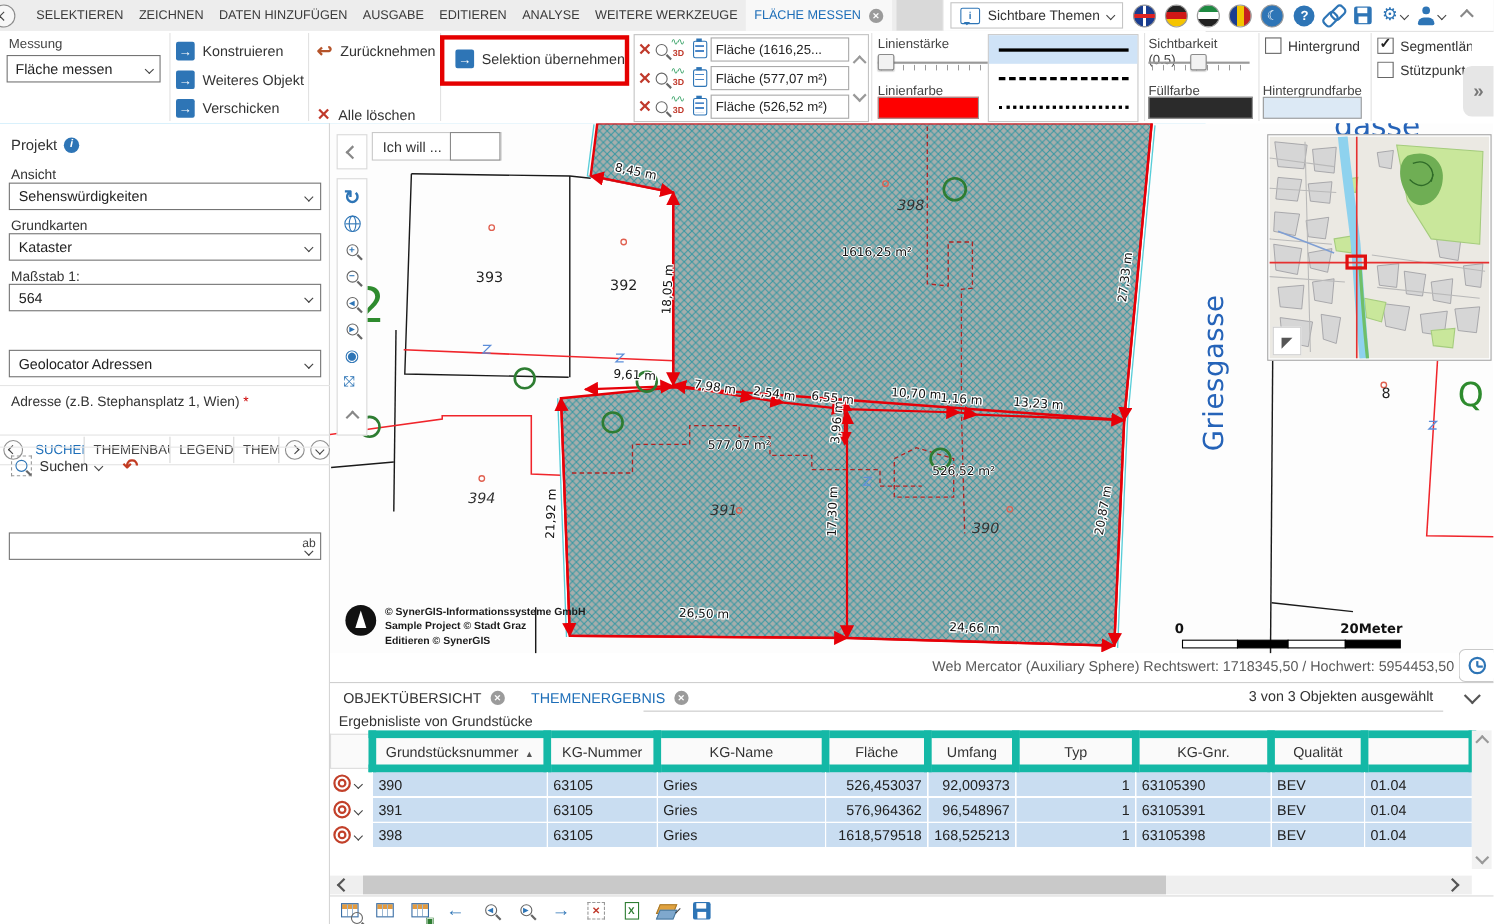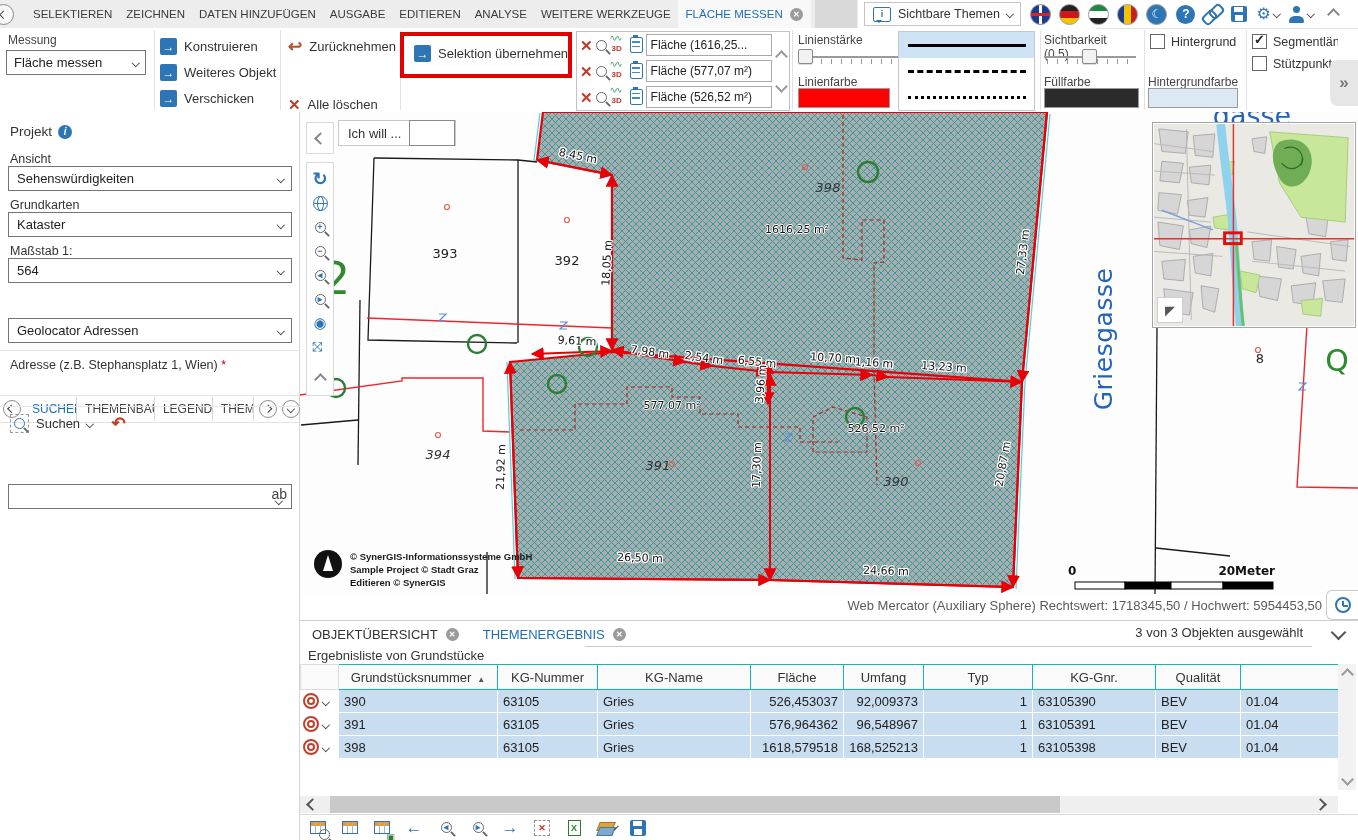--- a/index.html
+++ b/index.html
@@ -97,21 +97,21 @@
   #sidebar{position:absolute;left:0;top:112px;width:300px;height:728px;background:#fff;border-right:1px solid #d5d5d5;box-sizing:border-box;}
   .sb-label{position:absolute;font-size:12.5px;color:#333;}
   .sb-select{position:absolute;left:8px;width:284px;height:25px;border:1px solid #747474;background:#fff;display:flex;align-items:center;justify-content:space-between;padding:0 8px;font-size:13px;color:#222;box-sizing:border-box;}
   .i-info{display:inline-flex;width:14px;height:14px;border-radius:50%;background:#2e75b6;color:#fff;font-size:10px;font-weight:bold;align-items:center;justify-content:center;font-style:italic;}
   #sb-tabs{position:absolute;left:0;top:283px;width:300px;height:26px;display:flex;align-items:center;border-top:1px solid #e3e3e3;border-bottom:1px solid #e3e3e3;}
   .sb-tab{padding:0 8px;font-size:12px;color:#444;border-right:1px solid #d8d8d8;line-height:24px;white-space:nowrap;overflow:hidden;}
   .sb-tab.active{color:#1d6eb8;}
   #sb-tabs .circ-btn{flex:0 0 auto;}
   .hr{position:absolute;left:0;width:300px;height:1px;background:#e5e5e5;}
   #adresse-input{position:absolute;left:8px;top:372px;width:284px;height:25px;border:1px solid #747474;box-sizing:border-box;display:flex;align-items:center;justify-content:flex-end;padding-right:4px;background:#fff;}
-  .i-absort{font-size:14px;color:#444;display:flex;flex-direction:column;align-items:center;line-height:8px;}
+  .i-absort{font-size:11px;color:#444;display:flex;flex-direction:column;align-items:center;line-height:8px;}
   .red-star{color:#c00;}
   .i-magdash{position:relative;width:17px;height:17px;border:1.5px dashed #999;display:inline-flex;align-items:center;justify-content:center;}
   
   #maparea{position:absolute;left:300px;top:112px;width:1058px;height:482px;background:#fff;overflow:hidden;}
   #mapsvg{position:absolute;left:0;top:0;z-index:1;}
   #maplabels{position:absolute;left:0;top:0;width:1058px;height:482px;z-index:2;pointer-events:none;}
   .mlabel{position:absolute;transform:translate(-50%,-50%) rotate(var(--r,0deg));white-space:nowrap;font-family:"DejaVu Sans",sans-serif;}
   .mlabel.seg{font-size:11px;color:#111;text-shadow:-1px 0 #fff,1px 0 #fff,0 -1px #fff,0 1px #fff,-1px -1px #fff,1px 1px #fff,1px -1px #fff,-1px 1px #fff;}
   .mlabel.area{font-size:11px;color:#111;text-shadow:-1px 0 #fff,1px 0 #fff,0 -1px #fff,0 1px #fff;}
   .mlabel.pnum{font-size:13px;color:#222;}
@@ -154,21 +154,21 @@
   
   #bottompanel{position:absolute;left:300px;top:620px;width:1058px;height:194px;background:#fff;border-top:1px solid #cfcfcf;box-sizing:border-box;}
   #bp-tabs{position:absolute;left:0;top:0;width:1058px;height:26px;display:flex;align-items:center;}
   .bp-tab{display:flex;align-items:center;gap:8px;padding:0 12px;font-size:13px;color:#333;height:26px;}
   .bp-tab.active .tlbl{color:#1d6eb8;}
   #bp-underline{position:absolute;left:285px;top:25px;width:727px;height:1px;background:#c9c9c9;}
   #sel-info{position:absolute;right:55px;top:4px;font-size:13px;color:#333;white-space:nowrap;}
   #sel-chev{position:absolute;right:14px;top:6px;}
   #result-title{position:absolute;left:8px;top:27px;font-size:13px;color:#333;}
   #grid{position:absolute;left:0;top:43px;width:1038px;border-collapse:collapse;table-layout:fixed;font-size:13px;}
-  #grid th{height:22px;background:#fafafa;border:1px solid #14b8a6;font-weight:normal;color:#333;text-align:center;overflow:hidden;white-space:nowrap;}
+  #grid th{height:22px;background:#fafafa;border:7px solid #14b8a6;font-weight:normal;color:#333;text-align:center;overflow:hidden;white-space:nowrap;}
   #grid td{height:22px;background:#c9ddf1;border:1px solid #fff;color:#222;overflow:hidden;white-space:nowrap;padding:0 5px;}
   #grid td.icon,#grid th.icon{background:#fff;border-color:#fff;padding:0 2px;}
   #grid th.icon{background:#fafafa;border:1px solid #dcdcdc;}
   #grid .al-l{text-align:left;}
   #grid .al-r{text-align:right;}
   .sort-asc{font-size:8px;color:#555;margin-left:6px;}
   .i-bullseye{width:12px;height:12px;border:2px solid #c2402a;border-radius:50%;position:relative;display:inline-block;box-sizing:content-box;vertical-align:middle;}
   .i-bullseye::after{content:"";position:absolute;inset:2px;border:2px solid #c2402a;border-radius:50%;}
   #vscroll{position:absolute;left:1038px;top:43px;width:18px;height:126px;background:#f2f2f2;display:flex;flex-direction:column;align-items:center;justify-content:space-between;padding:6px 0;box-sizing:border-box;}
   #hscroll{position:absolute;left:0;top:175px;width:1038px;height:17px;background:#efefef;}

